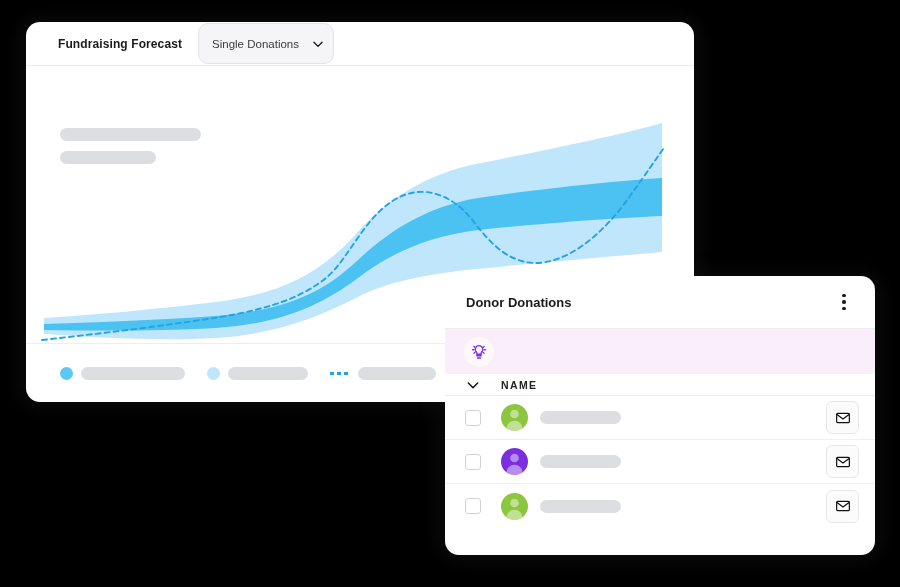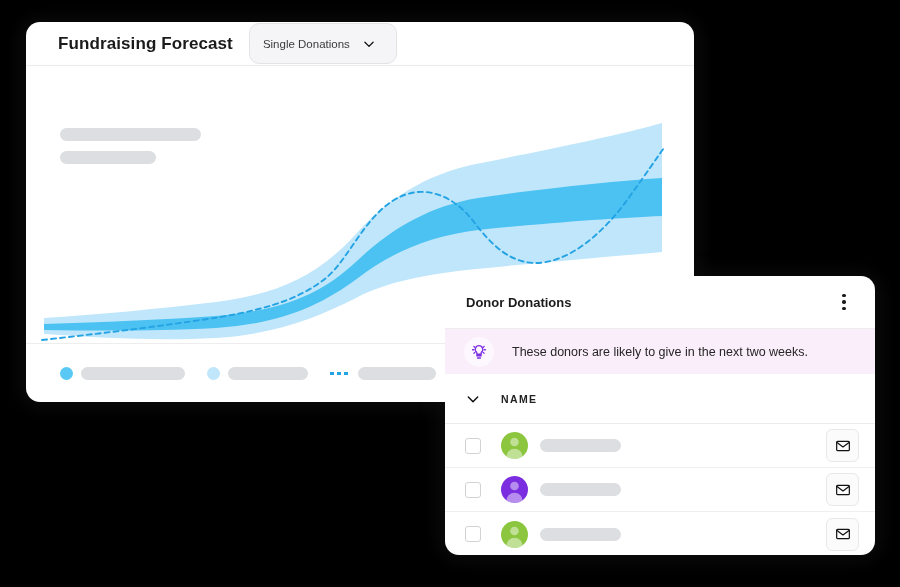--- a/index.html
+++ b/index.html
@@ -37,35 +37,35 @@
   #chart-card-header {
     height: 44px;
     display: flex;
     align-items: center;
     padding: 0 0 0 32px;
     border-bottom: 1px solid #ececec;
     gap: 16px;
   }
 
   .chart-title {
-    font-size: 17px;
+    font-size: 12px;
     font-weight: bold;
     color: #1b1b1b;
     letter-spacing: 0.1px;
   }
 
   .select-pill {
     display: flex;
     align-items: center;
     gap: 12px;
     background: #f5f5f7;
     border: 1px solid #e3e3e6;
     border-radius: 10px;
     height: 41px;
-    padding: 0 20px 0 13px;
+    padding: 0 8px 0 13px;
   }
   .select-pill-label {
     font-size: 11.5px;
     color: #3b3b3b;
   }
   .chev {
     width: 14px; height: 14px;
     display: block;
   }
 
@@ -176,21 +176,21 @@
     align-items: center;
     justify-content: center;
     flex: none;
   }
   .insight-text {
     font-size: 12.5px;
     color: #262626;
   }
 
   #table-head {
-    height: 50px;
+    height: 22px;
     display: flex;
     align-items: center;
     border-bottom: 1px solid #ececec;
   }
   .th-chevron {
     width: 56px;
     display: flex;
     align-items: center;
     justify-content: center;
     cursor: pointer;
@@ -330,21 +330,20 @@
 
   <div id="insight-banner">
     <div class="bulb-circle">
       <svg width="18" height="18" viewBox="0 0 24 24" fill="none" stroke="#7a2ee0" stroke-width="1.7" stroke-linecap="round" stroke-linejoin="round">
         <path d="M9 17h6"></path>
         <path d="M10 20h4"></path>
         <path d="M12 3.5a5 5 0 0 0-3 9V15h6v-2.5a5 5 0 0 0-3-9z"></path>
         <path d="M3.4 9h1.6M19 9h1.6M5.2 4.6l1.2 1.1M18.8 4.6l-1.2 1.1M5.2 13.6l1.2-1M18.8 13.6l-1.2-1"></path>
       </svg>
     </div>
-    <div class="insight-text">These donors are likely to give in the next two weeks.</div>
   </div>
 
   <div id="table-head">
     <div class="th-chevron">
       <svg width="16" height="16" viewBox="0 0 24 24" fill="none" stroke="#111" stroke-width="2.2" stroke-linecap="round" stroke-linejoin="round">
         <polyline points="5,9 12,16 19,9"></polyline>
       </svg>
     </div>
     <div class="th-name">NAME</div>
   </div>

